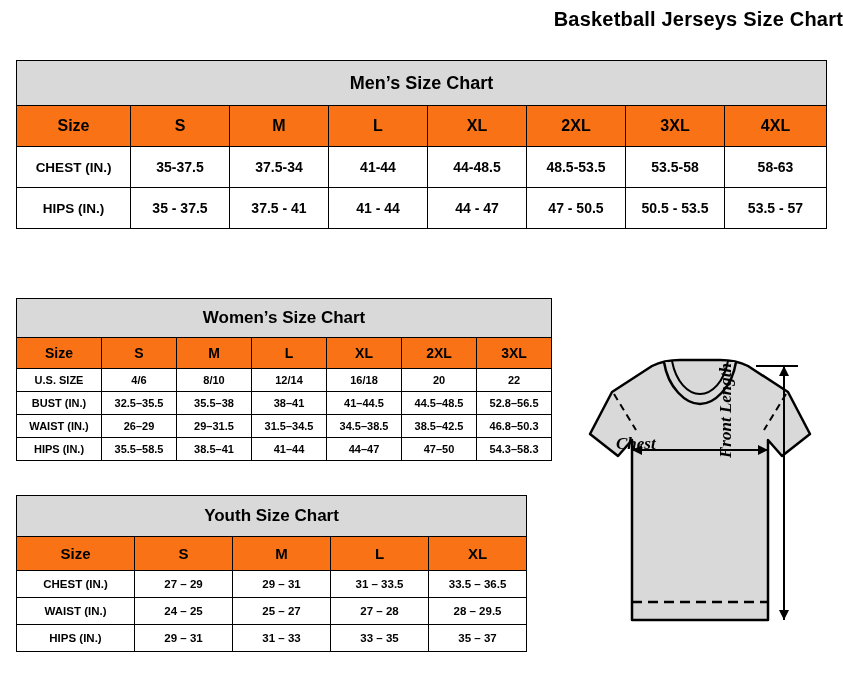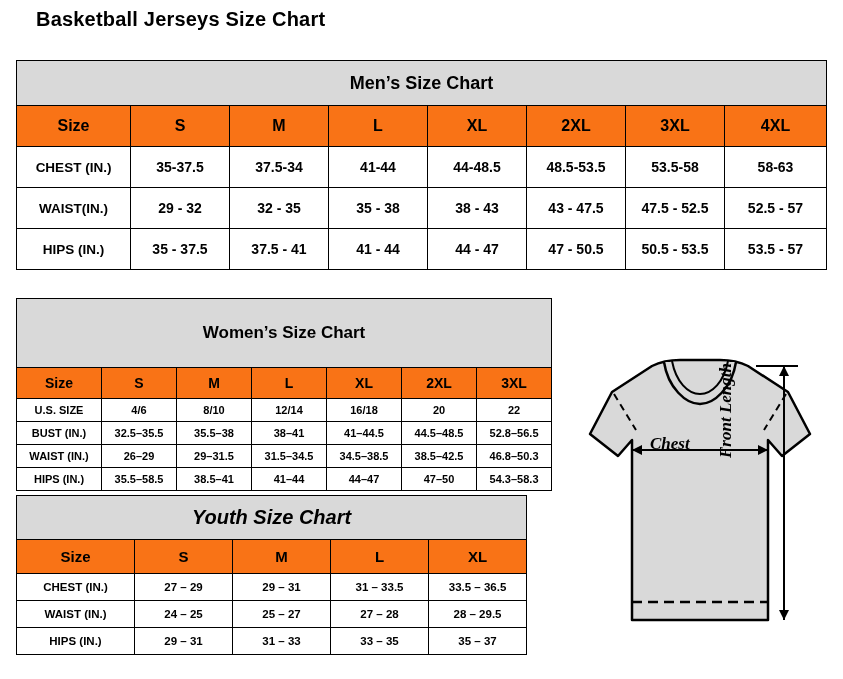--- a/index.html
+++ b/index.html
@@ -9,27 +9,26 @@
   }
   body {
     width: 843px;
     height: 679px;
     font-family: "Liberation Sans", sans-serif;
     color: #000000;
     position: relative;
     overflow: hidden;
   }
   .page-title {
-    text-align: left;
+    text-align: right;
     font-size: 20px;
     font-weight: bold;
     margin-top: 8px;
     margin-bottom: 10px;
     letter-spacing: 0.2px;
-    padding-left: 36px;
   }
   table {
     border-collapse: collapse;
     table-layout: fixed;
   }
   td, th {
     border: 1px solid #000000;
     text-align: center;
     vertical-align: middle;
     background: #ffffff;
@@ -71,33 +70,33 @@
   #mens-table .hdr-cell { font-size: 16px; padding: 9px 0; }
   #mens-table td { height: 22px; }
 
   
   #womens-table {
     position: absolute;
     left: 16px;
     top: 298px;
     width: 535px;
   }
-  #womens-table .caption-cell { font-size: 17px; padding: 24px 0; }
+  #womens-table .caption-cell { font-size: 17px; padding: 9px 0; }
   #womens-table .hdr-cell { font-size: 14px; padding: 7px 0; }
   #womens-table .row-label { font-size: 11px; padding: 5px 4px; }
   #womens-table .val-cell { font-size: 11px; padding: 5px 2px; }
 
   
   #youth-table {
     position: absolute;
     left: 16px;
     top: 495px;
     width: 510px;
   }
-  #youth-table .caption-cell { font-size: 20px; padding: 10px 0; font-style: italic; }
+  #youth-table .caption-cell { font-size: 17px; padding: 10px 0; }
   #youth-table .hdr-cell { font-size: 15px; padding: 8px 0; }
   #youth-table .row-label { font-size: 11.5px; padding: 7px 4px; }
   #youth-table .val-cell { font-size: 11.5px; padding: 7px 2px; }
 
   
   #shirt-diagram {
     position: absolute;
     left: 540px;
     top: 330px;
     width: 300px;
@@ -109,21 +108,20 @@
     font-family: "Liberation Serif", serif;
     font-style: italic;
     font-weight: bold;
     font-size: 17px;
     color: #000;
     white-space: nowrap;
   }
   #chest-label {
     left: 76px;
     top: 104px;
-    margin-left: 34px;
   }
   #front-length-label {
     left: 176px;
     top: 128px;
     transform: rotate(-90deg);
     transform-origin: left top;
   }
 </style>
 </head>
 <body>
@@ -159,30 +157,20 @@
       <td class="row-label">CHEST (IN.)</td>
       <td class="val-cell">35-37.5</td>
       <td class="val-cell">37.5-34</td>
       <td class="val-cell">41-44</td>
       <td class="val-cell">44-48.5</td>
       <td class="val-cell">48.5-53.5</td>
       <td class="val-cell">53.5-58</td>
       <td class="val-cell">58-63</td>
     </tr>
     <tr>
-      <td class="row-label">WAIST(IN.)</td>
-      <td class="val-cell">29 - 32</td>
-      <td class="val-cell">32 - 35</td>
-      <td class="val-cell">35 - 38</td>
-      <td class="val-cell">38 - 43</td>
-      <td class="val-cell">43 - 47.5</td>
-      <td class="val-cell">47.5 - 52.5</td>
-      <td class="val-cell">52.5 - 57</td>
-    </tr>
-    <tr>
       <td class="row-label">HIPS (IN.)</td>
       <td class="val-cell">35 - 37.5</td>
       <td class="val-cell">37.5 - 41</td>
       <td class="val-cell">41 - 44</td>
       <td class="val-cell">44 - 47</td>
       <td class="val-cell">47 - 50.5</td>
       <td class="val-cell">50.5 - 53.5</td>
       <td class="val-cell">53.5 - 57</td>
     </tr>
   </tbody>

